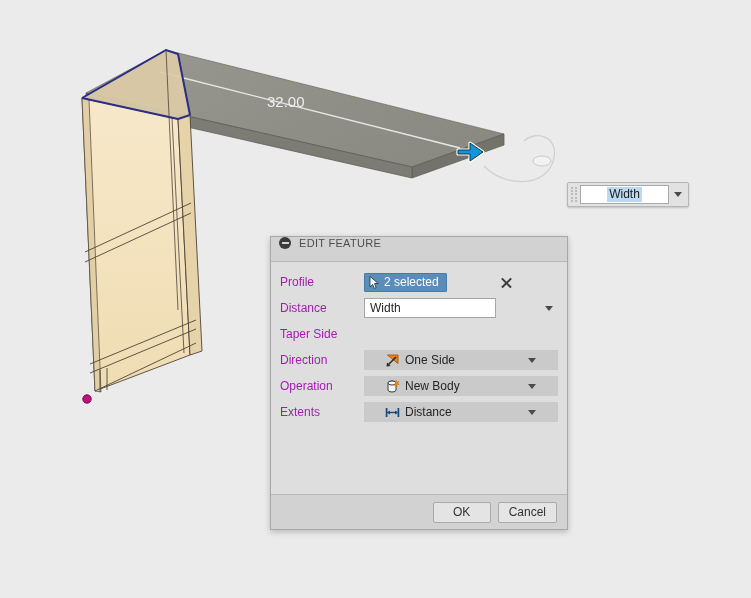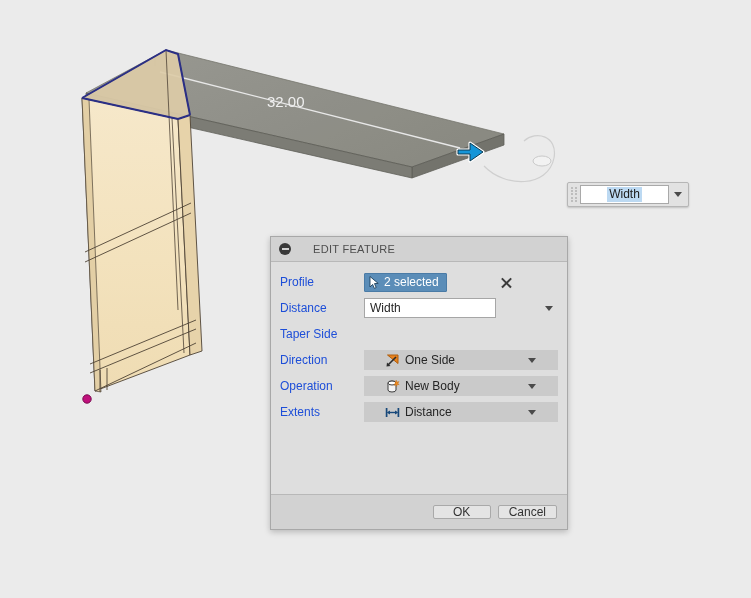--- a/index.html
+++ b/index.html
@@ -101,24 +101,23 @@
     box-sizing: border-box;
     display: flex;
     flex-direction: column;
   }
   #dlg-title {
     height: 25px;
     flex: 0 0 25px;
     background: #d2d2d2;
     border-bottom: 1px solid #b8b8b8;
     display: flex;
-    align-items: center;
+    align-items: flex-start;
     padding: 0 8px;
     box-sizing: border-box;
-    gap: 14px;
   }
   #dlg-title .collapse {
     width: 12px; height: 12px;
     border-radius: 50%;
     background: #3a3a3a;
     position: relative;
     flex: 0 0 12px;
     margin-right: 8px;
   }
   #dlg-title .collapse::after {
@@ -142,21 +141,21 @@
 
   .row {
     display: flex;
     align-items: center;
     height: 26px;
     margin-bottom: 0px;
   }
   .row .lbl {
     flex: 0 0 84px;
     font-size: 12px;
-    color: #1d4ed8;
+    color: #a21caf;
   }
   .row .ctl {
     flex: 1 1 auto;
     display: flex;
     align-items: center;
     gap: 44px;
   }
 
   
   .chip {
@@ -245,21 +244,21 @@
     background: #d2d2d2;
     border-top: 1px solid #b8b8b8;
     display: flex;
     align-items: center;
     justify-content: flex-end;
     padding-right: 10px;
     box-sizing: border-box;
   }
   .btn {
     min-width: 58px;
-    height: 14px;
+    height: 21px;
     background: #e4e4e4;
     border: 1px solid #a9a9a9;
     border-radius: 2px;
     font-size: 12px;
     color: #333333;
     display: inline-flex;
     align-items: center;
     justify-content: center;
     margin-left: 7px;
     padding: 0 10px;

